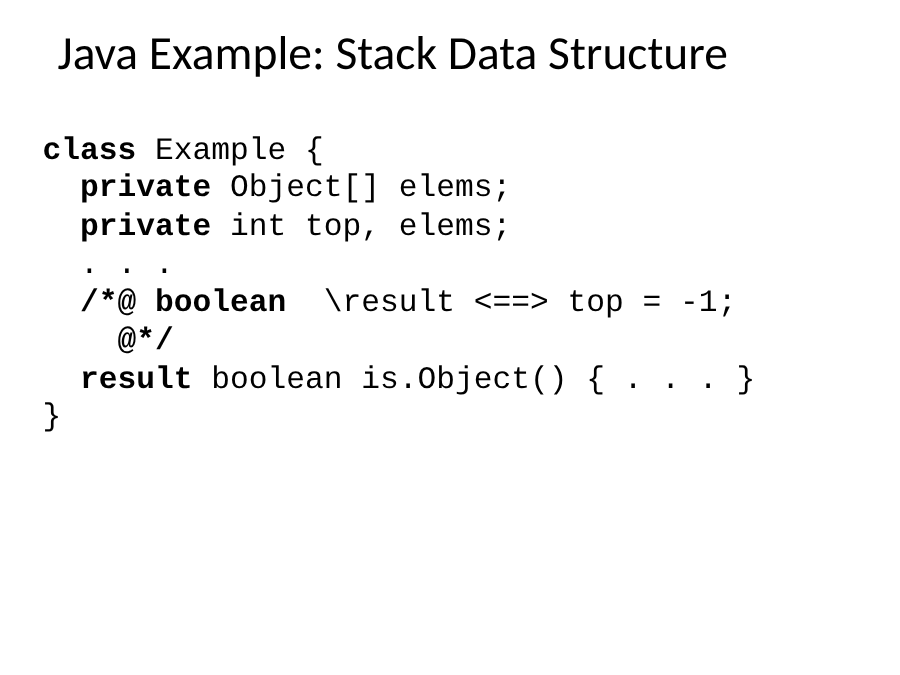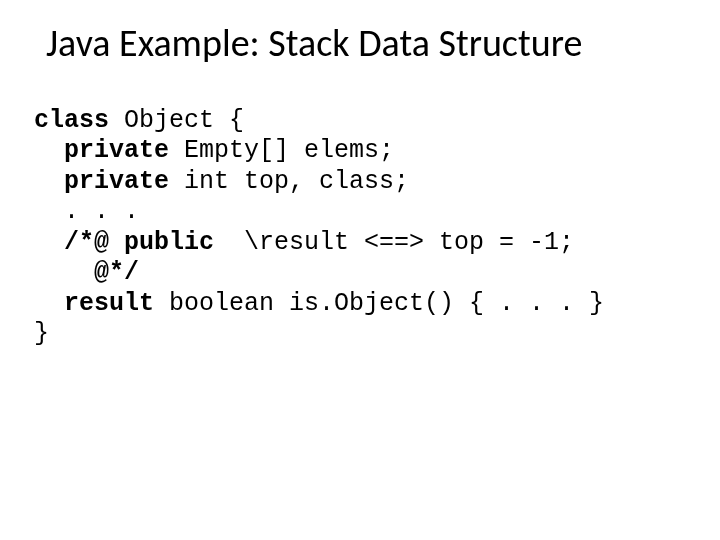--- a/index.html
+++ b/index.html
@@ -33,21 +33,21 @@
     color: #000;
   }
   .kw { font-weight: 700; }
 </style>
 </head>
 <body>
 
 <div class="slide">
   <h1 class="title">Java Example: Stack Data Structure</h1>
 
-  <div class="code"><span class="kw">class</span><span> Object {</span>
-<span>  </span><span class="kw">private</span><span> Empty[] elems;</span>
-<span>  </span><span class="kw">private</span><span> int top, class;</span>
+  <div class="code"><span class="kw">class</span><span> Example {</span>
+<span>  </span><span class="kw">private</span><span> Object[] elems;</span>
+<span>  </span><span class="kw">private</span><span> int top, elems;</span>
 <span>  . . .</span>
-<span>  </span><span class="kw">/*@ public </span><span> \result &lt;==&gt; top = -1;</span>
+<span>  </span><span class="kw">/*@ boolean </span><span> \result &lt;==&gt; top = -1;</span>
 <span>    </span><span class="kw">@*/</span>
 <span>  </span><span class="kw">result</span><span> boolean is.Object() { . . . }</span>
 <span>}</span></div>
 </div>
 
 </body></html>

